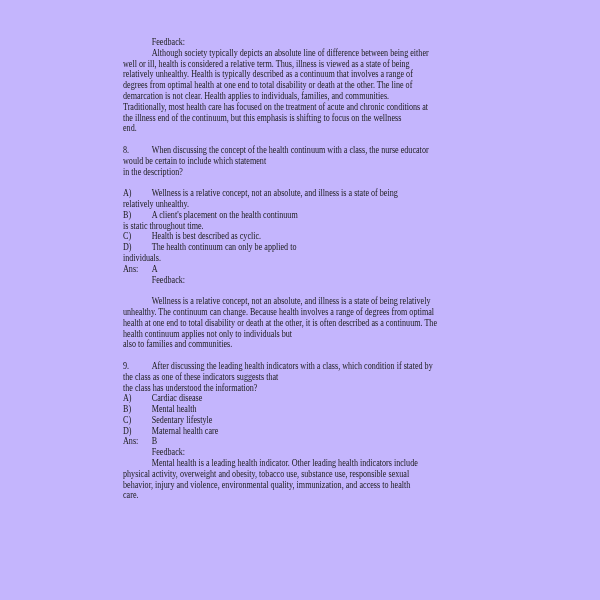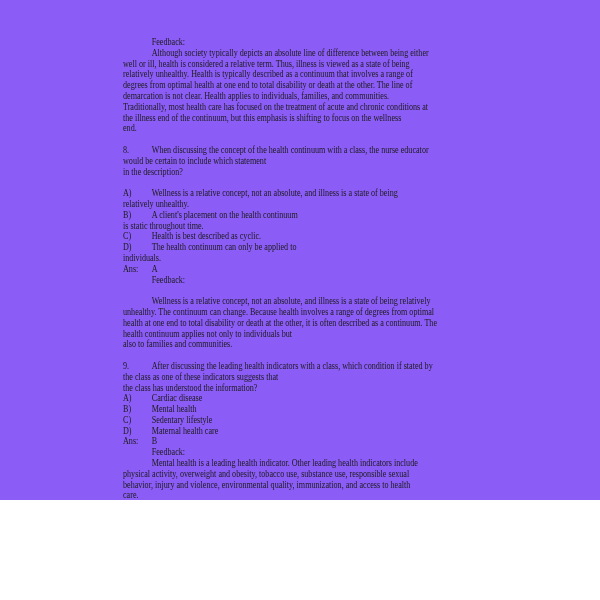--- a/index.html
+++ b/index.html
@@ -6,22 +6,22 @@
     margin: 0;
     padding: 0;
     width: 600px;
     height: 600px;
     background: #ffffff;
     overflow: hidden;
   }
   .doc-page {
     position: relative;
     width: 600px;
-    height: 500px;
-    background: #8b5cf6;
+    height: 600px;
+    background: #c4b5fd;
   }
   .doc-content {
     position: absolute;
     left: 123px;
     top: 37px;
     width: 442px;
     transform: scaleX(0.845);
     transform-origin: 0 0;
     font-family: "Liberation Serif", "DejaVu Serif", serif;
     font-size: 9.6px;

